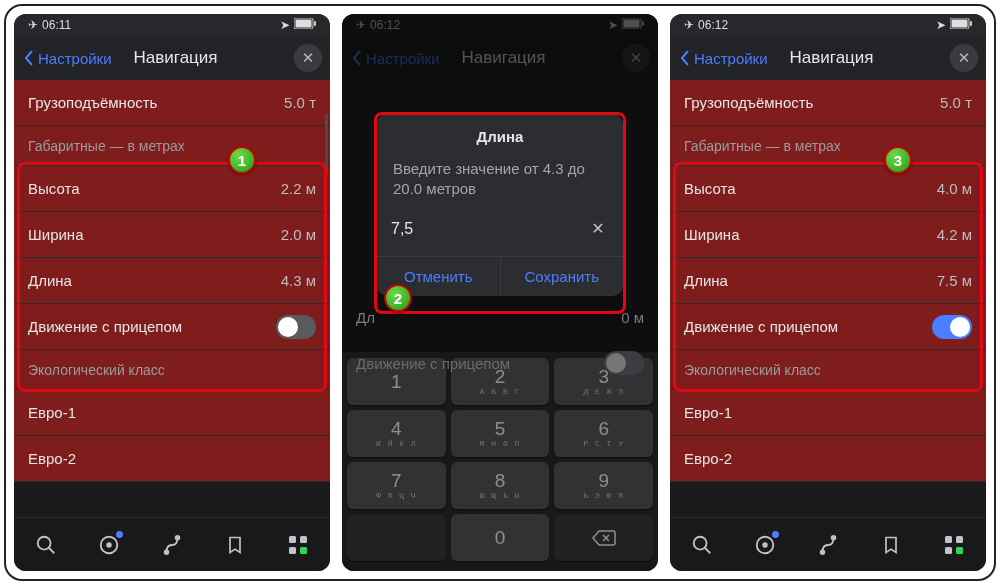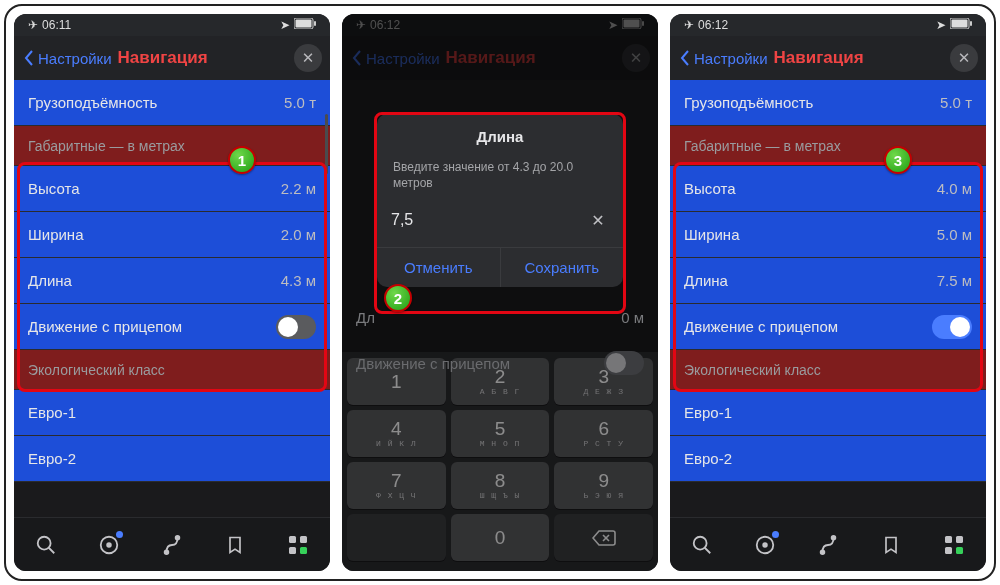--- a/index.html
+++ b/index.html
@@ -6,44 +6,44 @@
   body { background: #fff; width: 1000px; height: 585px; position: relative; overflow: hidden; }
   .stage { position: absolute; inset: 0; background: #fff; }
   .frame { position: absolute; top: 4px; left: 4px; right: 4px; bottom: 4px; border: 2px solid #222; border-radius: 18px; }
   .phones { display: flex; gap: 12px; justify-content: center; padding: 14px 10px; }
   .phone { width: 316px; height: 557px; background: #1a1a1c; border-radius: 12px; overflow: hidden; position: relative; color: #e6e6e8; font-size: 15px; }
   .statusbar { height: 22px; display: flex; align-items: center; justify-content: space-between; padding: 0 14px; font-size: 12px; color: #ddd; background: #26282b; }
   .sb-left, .sb-right { display: flex; align-items: center; gap: 4px; }
   .header { height: 44px; display: flex; align-items: center; padding: 0 8px; background: #222326; position: relative; }
   .back { color: #4a7dff; font-size: 15px; display: flex; align-items: center; gap: 2px; }
   .back svg { width: 14px; height: 16px; }
-  .title { color: #ef4444; font-weight: 700; font-size: 17px; margin-left: 6px; }
+  .title { color: #e5e5e5; font-weight: 400; font-size: 17px; margin-left: 22px; }
   .close { position: absolute; right: 8px; top: 8px; width: 28px; height: 28px; border-radius: 14px; background: #3a3b3e; display: flex; align-items: center; justify-content: center; color: #b8b8bc; font-size: 15px; }
-  .row { height: 46px; display: flex; align-items: center; justify-content: space-between; padding: 0 14px; border-bottom: 1px solid #2a2b2e; background: #1d4ed8; }
+  .row { height: 46px; display: flex; align-items: center; justify-content: space-between; padding: 0 14px; border-bottom: 1px solid #2a2b2e; background: #7f1d1d; }
   .row.section { background: #7f1d1d; color: #9a9b9e; font-size: 14px; height: 40px; }
   .row .val { color: #bdbdc1; }
   .toggle { width: 40px; height: 24px; border-radius: 12px; position: relative; }
   .toggle .knob { width: 20px; height: 20px; border-radius: 10px; background: #fff; position: absolute; top: 2px; }
   .toggle.off { background: #5a5b5e; }
   .toggle.off .knob { left: 2px; }
   .toggle.dimoff { background: #3c3d40; }
   .toggle.dimoff .knob { background: #767678; left: 2px; }
   .toggle.on { background: #4a7dff; }
   .toggle.on .knob { background: #fff; right: 2px; }
   .highlight-box { position: absolute; border: 3px solid #e30613; border-radius: 8px; pointer-events: none; }
   .badge { position: absolute; width: 28px; height: 28px; border-radius: 14px; background: radial-gradient(circle at 35% 30%, #6fd84a, #1f9e13); border: 2px solid #c40000; color: #fff; font-weight: 700; font-size: 15px; display: flex; align-items: center; justify-content: center; box-shadow: 0 1px 2px rgba(0,0,0,.4); z-index: 30; }
   .bottombar { position: absolute; bottom: 0; left: 0; right: 0; height: 54px; background: #18191b; display: flex; align-items: center; justify-content: space-around; border-top: 1px solid #2a2b2e; }
   .bb-icon { width: 24px; height: 24px; color: #c3c3c7; position: relative; display:flex; align-items:center; justify-content:center;}
   .bb-dot { position: absolute; top: -2px; right: -2px; width: 7px; height: 7px; border-radius: 4px; }
   .scroll { position:absolute; right:2px; top:100px; width:3px; height:60px; background:#4a4b4e; border-radius:2px; }
   
   .overlay { position: absolute; inset: 0; background: rgba(0,0,0,.45); z-index: 5; }
   .dialog { position: absolute; left: 50%; top: 100px; transform: translateX(-50%); width: 246px; background: #2c2d30; border-radius: 10px; z-index: 6; color: #e6e6e8; }
   .dlg-title { text-align: center; font-weight: 600; padding: 14px 0 8px; font-size: 15px; }
-  .dlg-hint { color: #a4a5a8; font-size: 12px; padding: 6px 16px 4px; line-height: 1.35; }
+  .dlg-hint { color: #a4a5a8; font-size: 15px; padding: 6px 16px 4px; line-height: 1.35; }
   .dlg-input { margin: 8px 14px 10px; height: 34px; display: flex; align-items: center; justify-content: space-between; color: #e6e6e8; font-size: 16px; }
   .dlg-clear { width: 22px; height: 22px; display:flex; align-items:center; justify-content:center; color:#bfbfc3; font-size:16px;}
   .dlg-btns { display: flex; border-top: 1px solid #3a3b3e; }
   .dlg-btn { flex: 1; text-align: center; padding: 11px 0; color: #4a7dff; font-size: 15px; }
   .dlg-btn:first-child { border-right: 1px solid #3a3b3e; }
   
   .keypad { position: absolute; left: 0; right: 0; bottom: 0; background: #2b2c2f; z-index: 4; padding: 6px 5px 5px; }
   .krow { display: flex; gap: 5px; margin-bottom: 5px; }
   .key { flex: 1; height: 47px; background: #5a5b5e; border-radius: 6px; display: flex; flex-direction: column; align-items: center; justify-content: center; color: #fff; box-shadow: 0 1px 0 #1a1a1c; }
   .key .kn { font-size: 19px; font-weight: 400; line-height: 1; }
@@ -296,21 +296,21 @@
         </div>
       <div class="row section">
           <span>Габаритные — в метрах</span>
         </div>
       <div class="row">
           <span>Высота</span>
           <span class="val">4.0 м</span>
         </div>
       <div class="row">
           <span>Ширина</span>
-          <span class="val">5.0 м</span>
+          <span class="val">4.2 м</span>
         </div>
       <div class="row">
           <span>Длина</span>
           <span class="val">7.5 м</span>
         </div>
       <div class="row">
           <span>Движение с прицепом</span>
           <div class="toggle on">
             <div class="knob"></div>
           </div>

